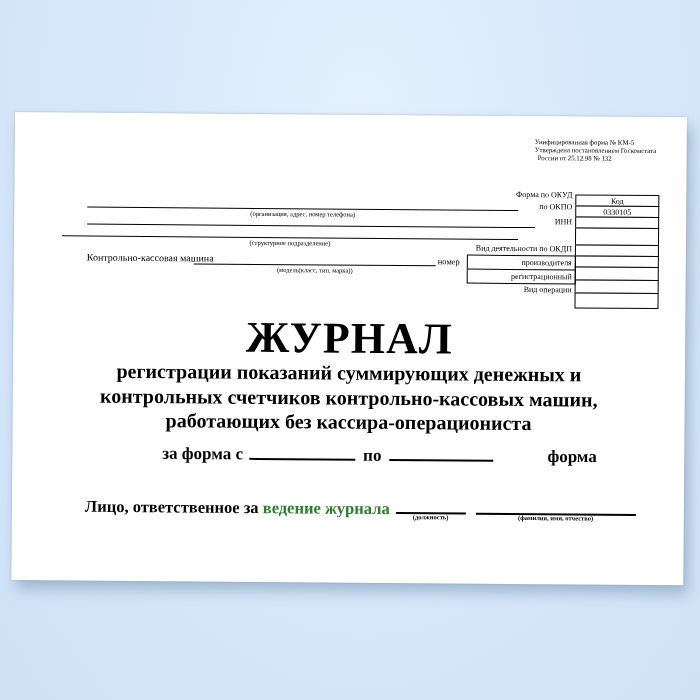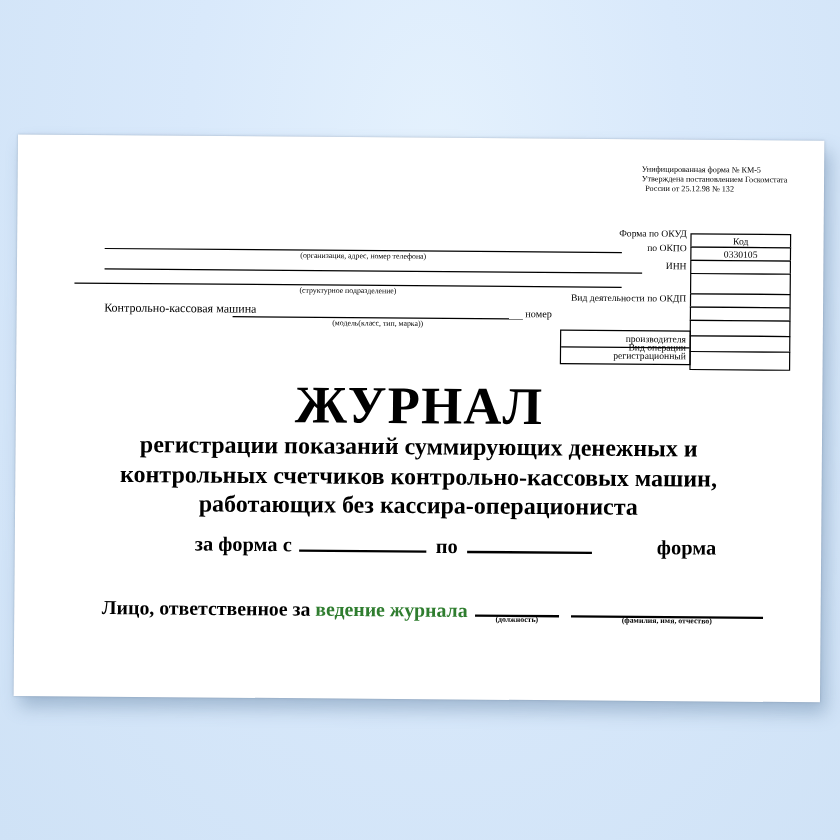--- a/index.html
+++ b/index.html
@@ -28,21 +28,21 @@
   .crow:nth-child(2){height:12px;}
   .crow:nth-child(3){height:12px;}
   .crow:nth-child(4){height:18px;}
   .crow:nth-child(5){height:12px;}
   .crow:nth-child(6){height:12px;}
   .crow:nth-child(7){height:14px;}
   .crow:nth-child(8){height:14px;}
   .crow:nth-child(9){height:16px;}
   
   .bracket{left:453px;top:139px;width:109px;height:29px;box-sizing:border-box;
-           border:1px solid #000;margin-top:20px;}
+           border:1px solid #000;}
   .bracket .brow{box-sizing:border-box;height:13.5px;font-size:8px;line-height:13px;
                  text-align:right;padding-right:3px;}
   .bracket .brow:first-child{border-bottom:1px solid #000;}
   
   .mlab{left:73px;top:139px;font-size:10px;line-height:11px;}
   .mline{left:180px;top:139px;width:242px;height:11px;border-bottom:1px solid #000;}
   .mcap{left:180px;top:152px;width:242px;}
   .nomer{left:420px;top:141px;width:30px;font-size:8.5px;text-align:center;}
   
   .title{left:0;top:202px;width:672px;text-align:center;font-size:44px;

